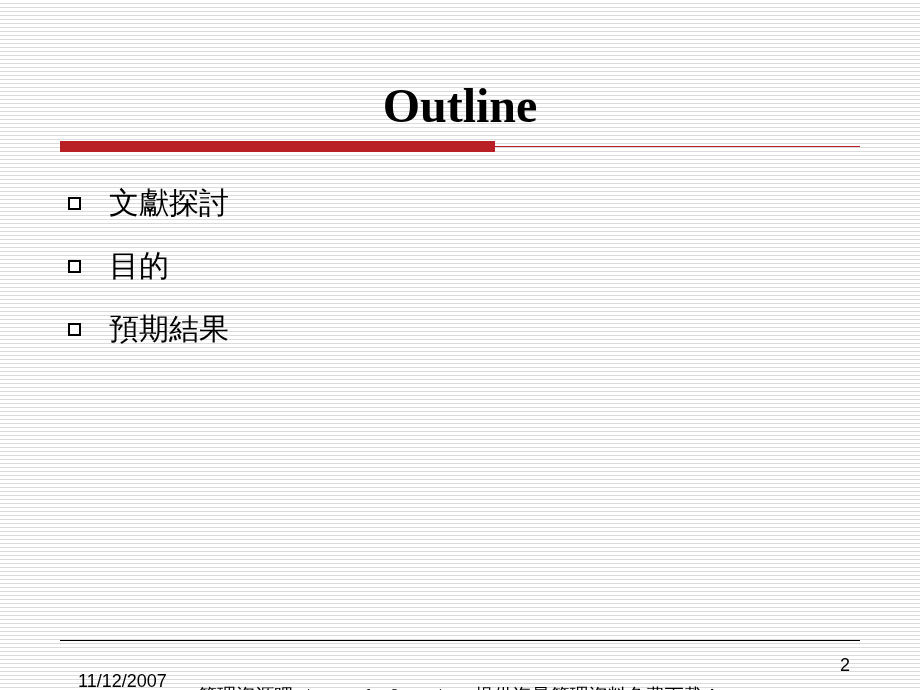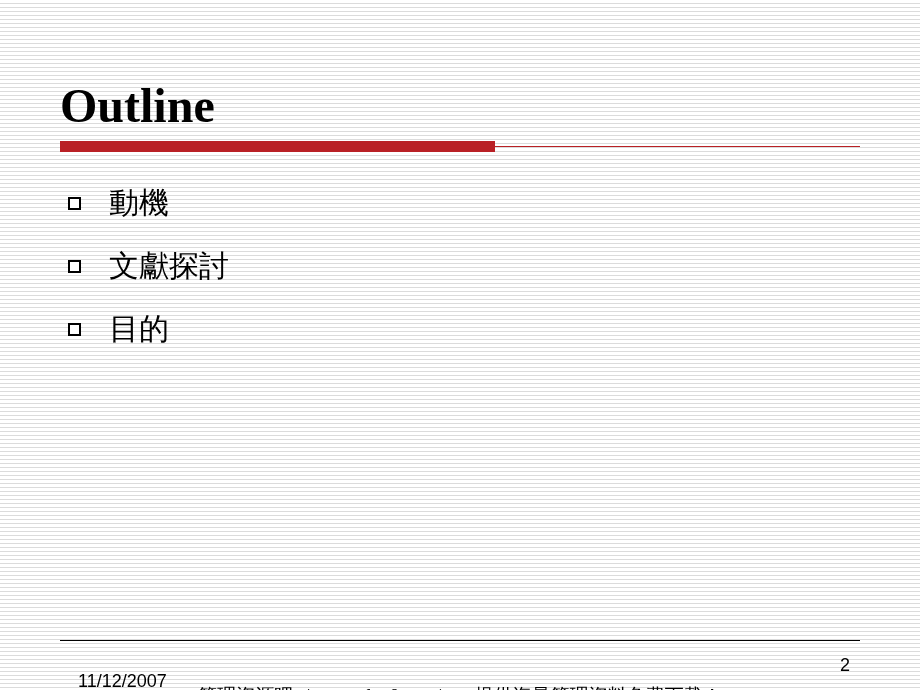--- a/index.html
+++ b/index.html
@@ -30,20 +30,21 @@
         #ffffff 3px,
         #dbdbdb 3px,
         #dbdbdb 4px
       );
     }
     
     .slide-content {
       position: relative;
       z-index: 1;
       padding: 78px 60px 0 60px;
+      text-align: center;
     }
     
     .title {
       font-size: 48px;
       font-weight: bold;
       color: #000000;
       font-family: "Times New Roman", serif;
       margin-bottom: 8px;
     }
     
@@ -153,29 +154,29 @@
   <h1 class="title">Outline</h1>
 
   <div class="underline-container">
     <div class="underline-thick"></div>
     <div class="underline-thin"></div>
   </div>
 
   <ul class="bullet-list">
     <li class="bullet-item">
       <span class="bullet-marker"></span>
-      <span class="bullet-text">動機</span>
-    </li>
-    <li class="bullet-item">
-      <span class="bullet-marker"></span>
       <span class="bullet-text">文獻探討</span>
     </li>
     <li class="bullet-item">
       <span class="bullet-marker"></span>
       <span class="bullet-text">目的</span>
+    </li>
+    <li class="bullet-item">
+      <span class="bullet-marker"></span>
+      <span class="bullet-text">預期結果</span>
     </li>
   </ul>
 </div>
 
 <div class="footer">
   <div class="footer-line"></div>
   <div class="footer-date">11/12/2007</div>
   <div class="footer-page">2</div>
   <div class="footer-text">管理资源吧（www.glzy8.com），提供海量管理资料免费下载！</div>
 </div>

